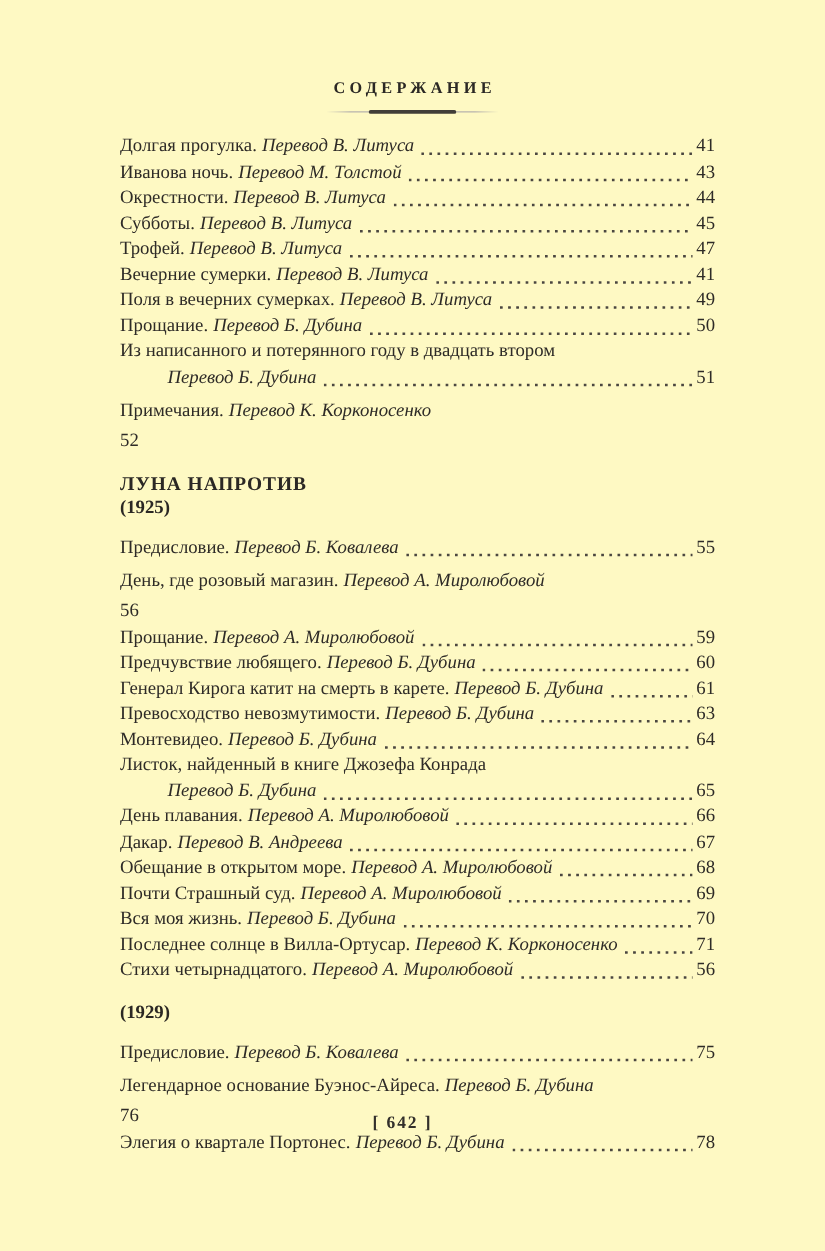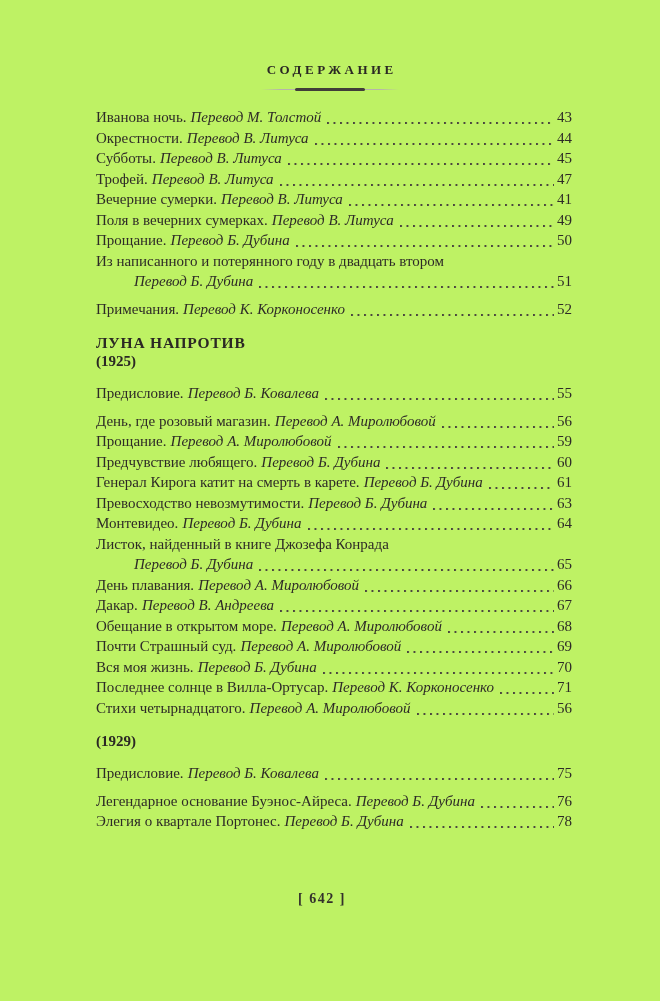--- a/index.html
+++ b/index.html
@@ -1,20 +1,20 @@
 <!DOCTYPE html>
 <html lang="ru"><head>
 <meta charset="utf-8">
 <style>
   html,body{margin:0;padding:0;background:#e8e8e8;}
   .page{
     position:relative;
     width:660px;height:1001px;
     margin:0 auto;
-    background:#bef264;
+    background:#fef9c3;
     color:#2e2b27;
     font-family:"Liberation Serif","DejaVu Serif",serif;
     font-size:15px;
     overflow:hidden;
   }
   
   .hdr{
     padding-top:62px;
     text-align:center;
     font-size:13px;
@@ -35,21 +35,21 @@
   }
   .ornament::after{
     content:"";position:absolute;left:34px;width:70px;top:0;height:3px;
     background:#413e39;border-radius:2px;
   }
   
   .toc{margin:0 88px 0 96px;}
   .entries{line-height:20.5px;}
   .entries.first{margin-top:16px;}
   .entries:not(.first){margin-top:12px;}
-  .entry.gap{margin-top:7px;}
+  .entry.gap{margin-top:7px;flex-direction:column;}
   .row{display:flex;}
   .t{white-space:nowrap;}
   .t1{white-space:nowrap;}
   i.tr{font-style:italic;margin-left:0.27em;white-space:nowrap;}
   .l2{padding-left:38px;}
   .l2 i.tr{margin-left:0;}
   .leader{
     flex:1;
     align-self:flex-end;
     height:2px;
@@ -76,20 +76,25 @@
 </style>
 </head>
 <body>
 
 <div class="page">
   <div class="hdr">СОДЕРЖАНИЕ</div>
   <div class="ornament"></div>
   <div class="toc" id="toc">
       <div class="entries first">
         <div class="entry row">
+          <span class="t"><span class="t1">Долгая прогулка.</span><i class="tr">Перевод В. Литуса</i></span>
+          <span class="leader"></span>
+          <span class="num">41</span>
+        </div>
+        <div class="entry row">
           <span class="t"><span class="t1">Иванова ночь.</span><i class="tr">Перевод М. Толстой</i></span>
           <span class="leader"></span>
           <span class="num">43</span>
         </div>
         <div class="entry row">
           <span class="t"><span class="t1">Окрестности.</span><i class="tr">Перевод В. Литуса</i></span>
           <span class="leader"></span>
           <span class="num">44</span>
         </div>
         <div class="entry row">

